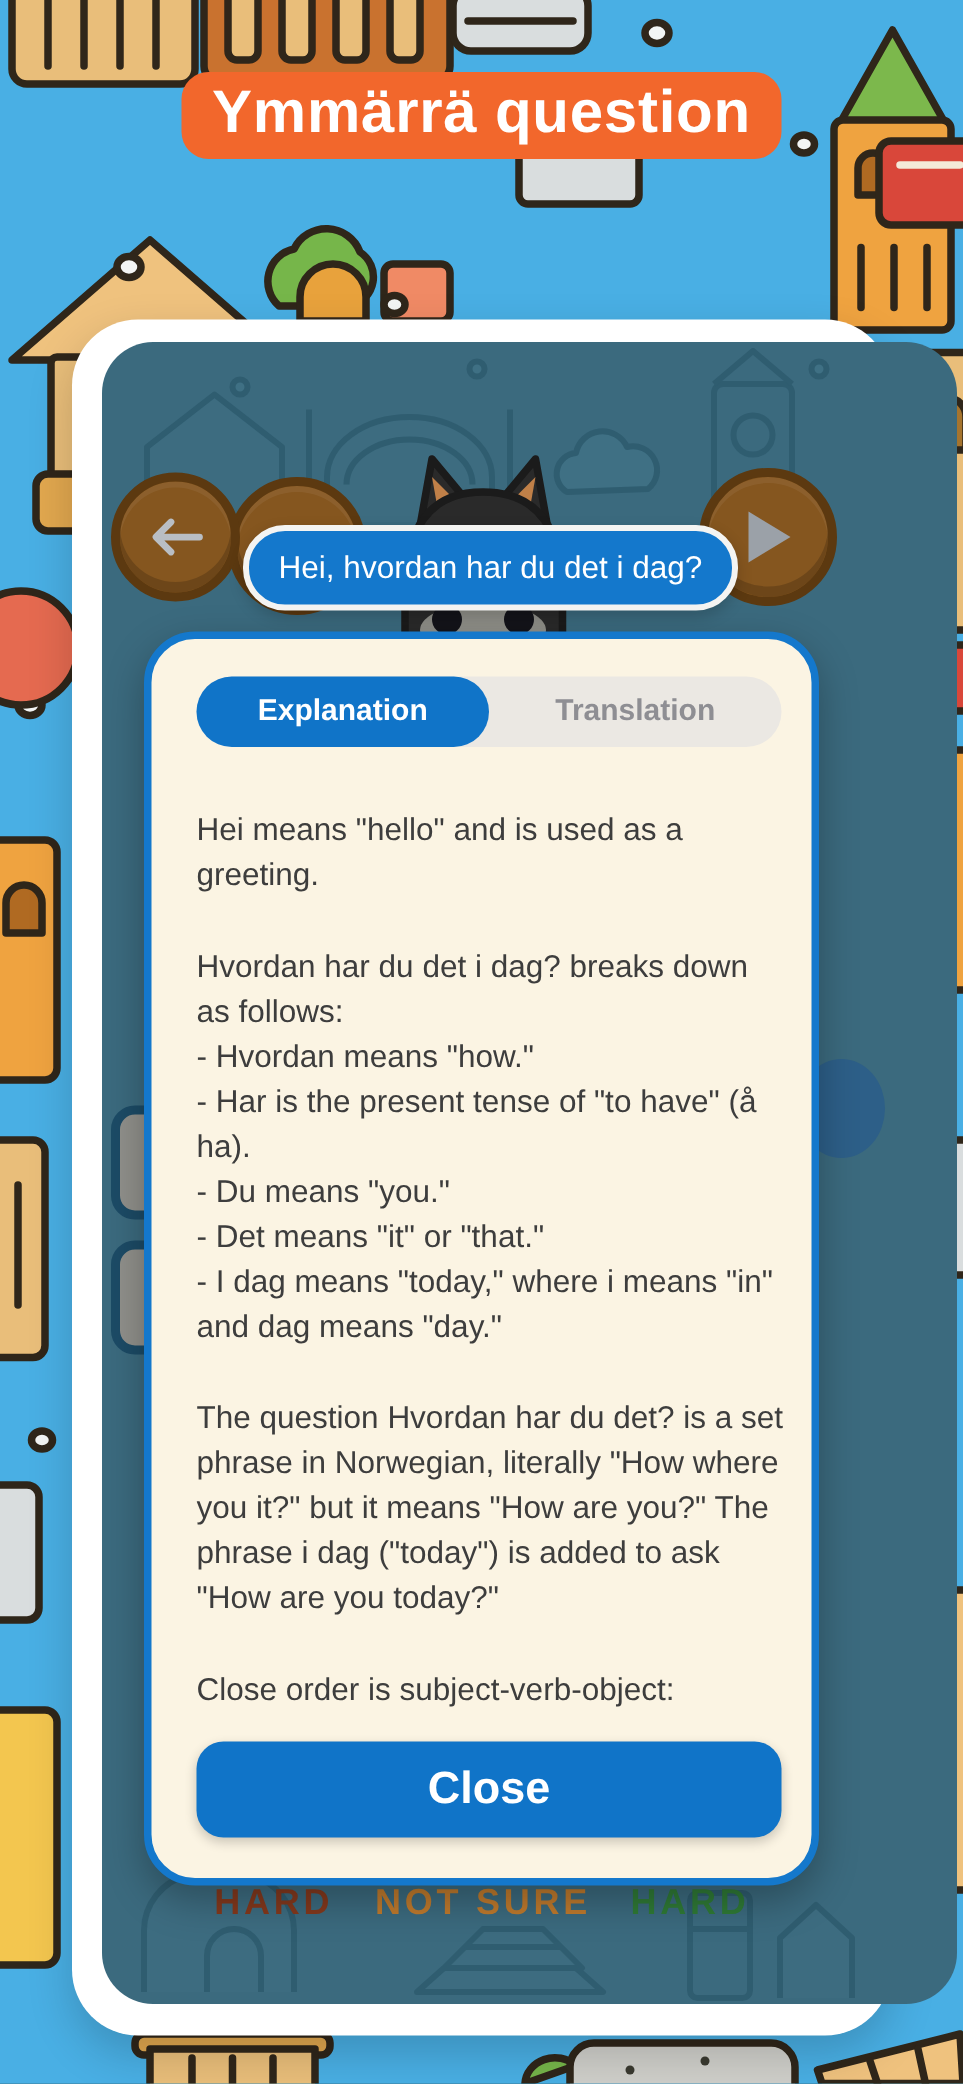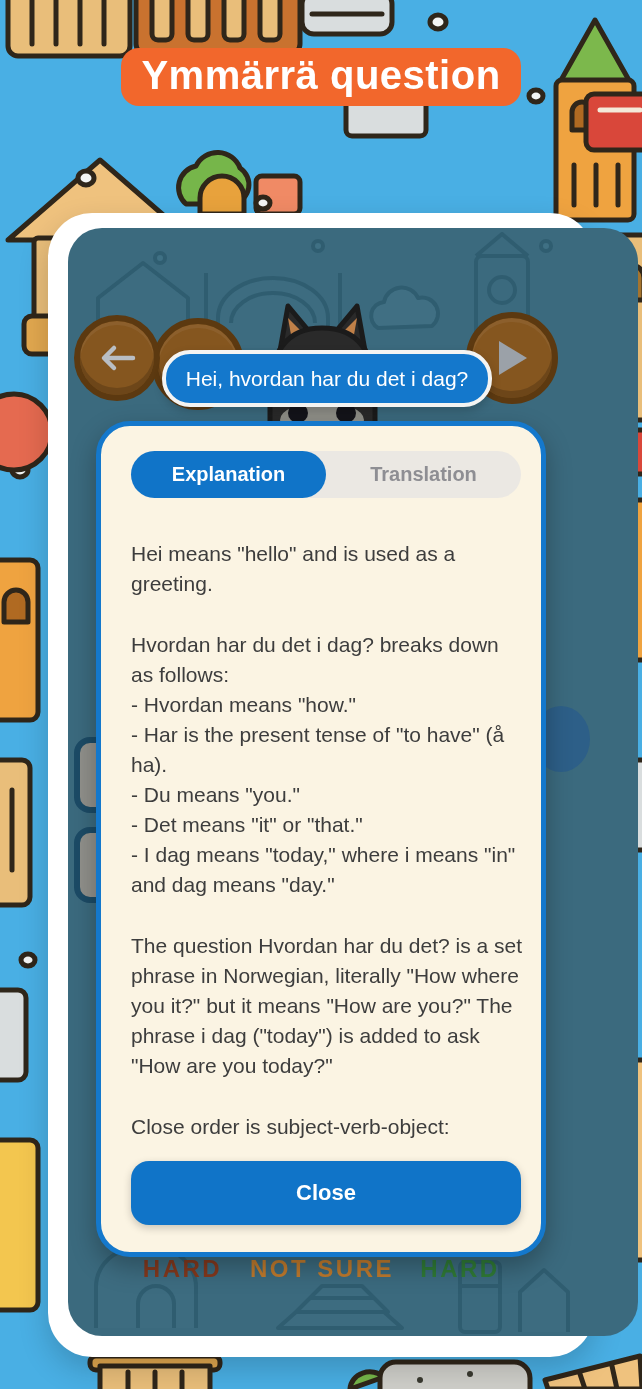--- a/index.html
+++ b/index.html
@@ -59,21 +59,21 @@
   .tab { flex:1; display:flex; align-items:center; justify-content:center;
     font-size:20px; font-weight:bold; border-radius:24px; color:#8E8E93; cursor:default; }
   .tab.active { background:#1074C8; color:#FFFFFF; }
 
   .modal-body { position:absolute; left:30px; top:113px; width:392px; height:620px;
     overflow:hidden; color:#3D3D3D; font-size:21px; line-height:30px; }
   .modal-body .para { white-space:pre-line; margin-bottom:31px; }
 
   .close-btn { position:absolute; left:30px; top:735px; width:390px; height:64px;
     background:#1074C8; border:none; border-radius:18px; color:#FFFFFF;
-    font-family:"Liberation Sans", sans-serif; font-size:22px; font-weight:bold;
+    font-family:"Liberation Sans", sans-serif; font-size:30px; font-weight:bold;
     display:flex; align-items:center; justify-content:center;
     box-shadow:0 3px 8px rgba(0,0,0,.2); }
 
   
   .rating { position:absolute; top:1027px; height:26px; font-size:24px; font-weight:800;
     letter-spacing:2.5px; text-align:center; }
   .rating-hard { left:52px; width:125px; color:#84391D; }
   .rating-notsure { left:179px; width:150px; color:#BF7A2D; }
   .rating-easy { left:332px; width:120px; color:#2F7A36; }
 </style>

